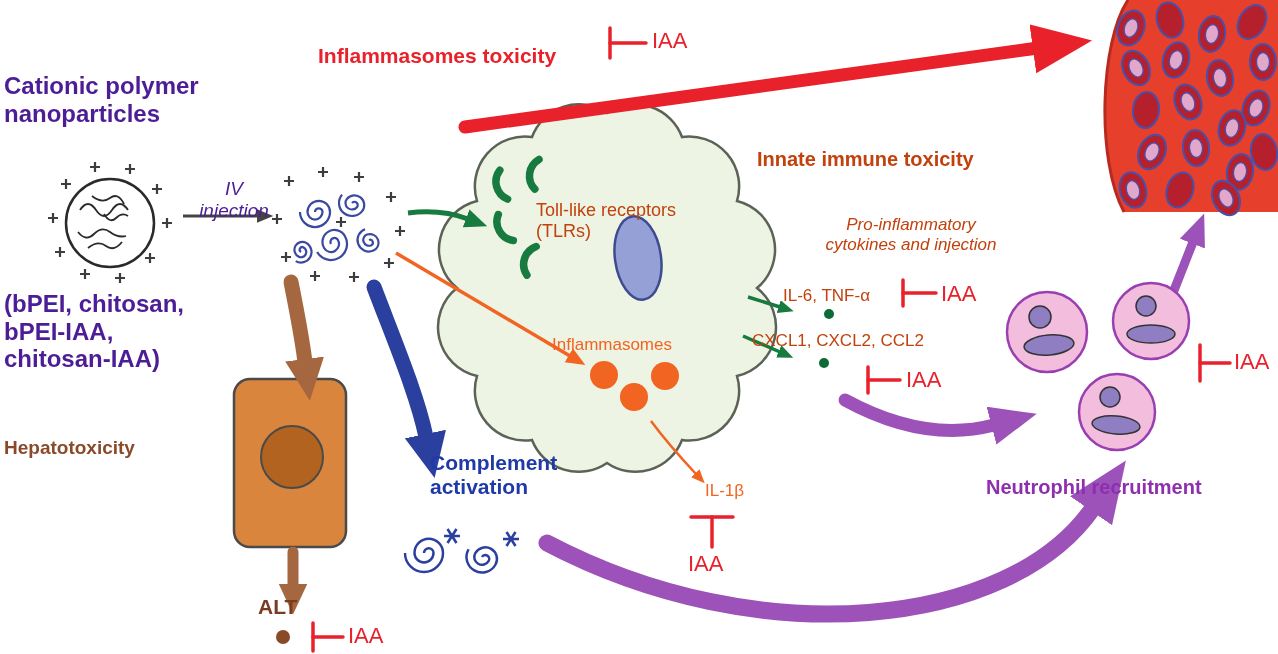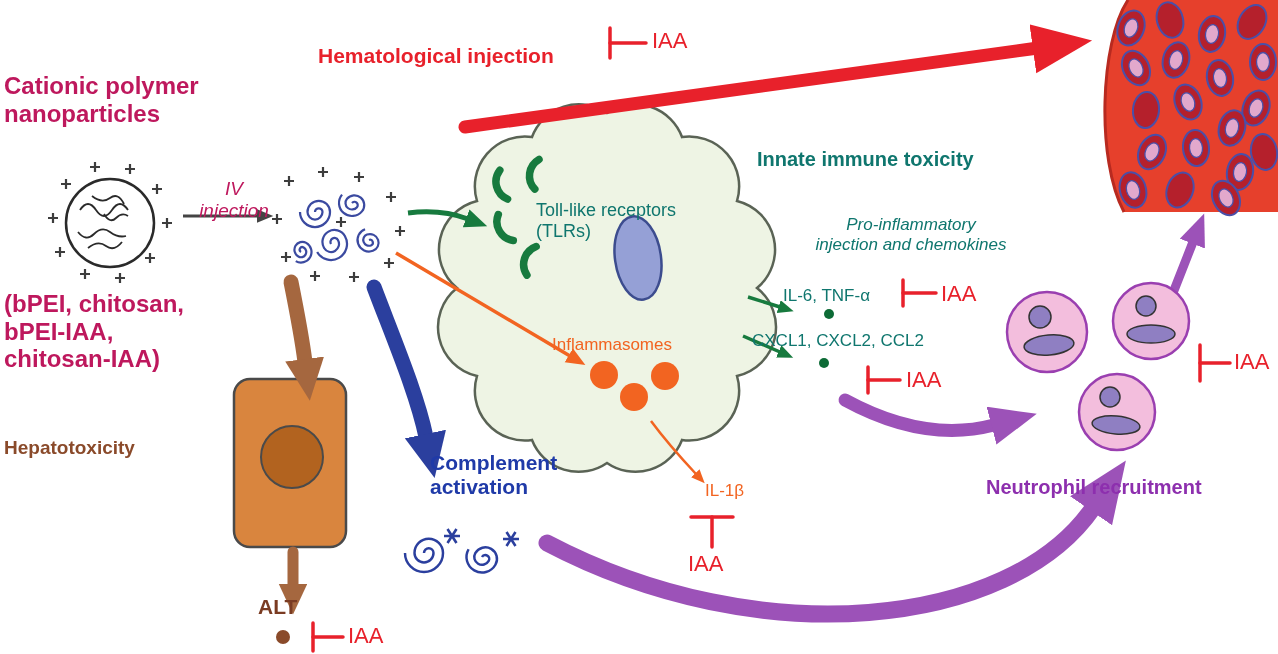--- a/index.html
+++ b/index.html
@@ -3,23 +3,23 @@
 <meta charset="utf-8">
 <style>
   html,body{margin:0;padding:0;background:#fff;}
   .canvas{position:relative;width:1278px;height:654px;background:#fff;overflow:hidden;
           font-family:"Liberation Sans", sans-serif;}
   .layer{position:absolute;left:0;top:0;width:1278px;height:654px;}
   .lbl{position:absolute;white-space:pre-line;line-height:1.15;}
   .bold{font-weight:bold;}
   .italic{font-style:italic;}
   .center{text-align:center;}
-  .c-dark{color:#be185d;}
+  .c-dark{color:#4c1d95;}
   .c-red{color:#e8212b;}
-  .c-green{color:#0f766e;}
+  .c-green{color:#c2410c;}
   .c-orange{color:#f26421;}
   .c-blue{color:#1f3aa8;}
   .c-purple{color:#8d2fae;}
   .c-brown{color:#8a4a2a;}
   .c-alt{color:#7a3b22;}
   .iaa{font-size:22px;font-weight:500;color:#e8212b;}
 </style>
 </head>
 <body>
 
@@ -226,28 +226,28 @@
   </svg>
 
   <div class="lbl bold c-dark" style="left:4px;top:72px;font-size:24px;">Cationic polymer
 nanoparticles</div>
   <div class="lbl bold c-dark" style="left:4px;top:290px;font-size:24px;">(bPEI, chitosan,
 bPEI-IAA,
 chitosan-IAA)</div>
   <div class="lbl italic c-dark center" style="left:190px;top:178px;width:88px;font-size:19px;">IV
 injection</div>
 
-  <div class="lbl bold c-red" style="left:318px;top:44px;font-size:21px;">Hematological injection</div>
+  <div class="lbl bold c-red" style="left:318px;top:44px;font-size:21px;">Inflammasomes toxicity</div>
   <div class="lbl iaa" style="left:652px;top:28px;">IAA</div>
 
   <div class="lbl c-green" style="left:536px;top:200px;font-size:18px;">Toll-like receptors
 (TLRs)</div>
   <div class="lbl bold c-green" style="left:757px;top:148px;font-size:20px;">Innate immune toxicity</div>
   <div class="lbl italic c-green center" style="left:786px;top:215px;width:250px;font-size:17px;">Pro-inflammatory
-injection and chemokines</div>
+cytokines and injection</div>
   <div class="lbl c-green" style="left:783px;top:286px;font-size:17px;">IL-6, TNF-α</div>
   <div class="lbl iaa" style="left:941px;top:281px;">IAA</div>
   <div class="lbl c-green" style="left:752px;top:331px;font-size:17px;">CXCL1, CXCL2, CCL2</div>
   <div class="lbl iaa" style="left:906px;top:367px;">IAA</div>
 
   <div class="lbl c-orange" style="left:552px;top:335px;font-size:17px;">Inflammasomes</div>
   <div class="lbl c-orange" style="left:705px;top:481px;font-size:17px;">IL-1β</div>
   <div class="lbl iaa" style="left:688px;top:551px;">IAA</div>
 
   <div class="lbl bold c-brown" style="left:4px;top:437px;font-size:19px;">Hepatotoxicity</div>

